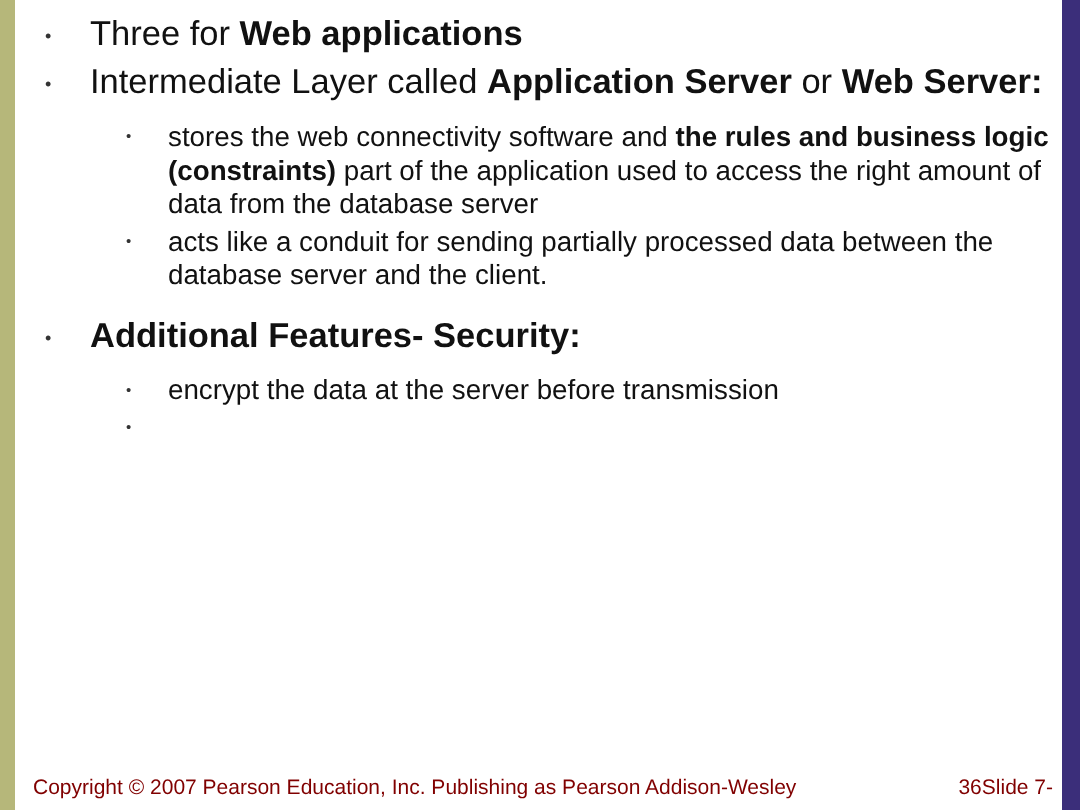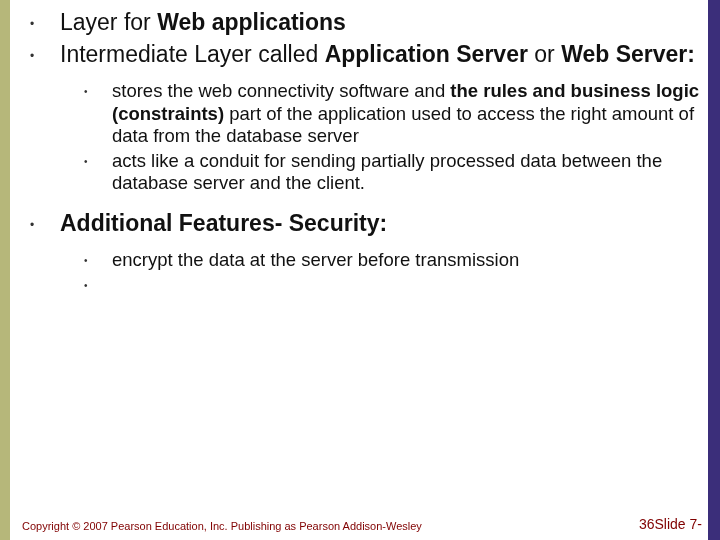--- a/index.html
+++ b/index.html
@@ -77,21 +77,21 @@
   .sub-list > li > .text {
     font-size: 18.5px;
     line-height: 1.22;
     color: #111;
   }
   .text b { font-weight: bold; }
   .footer {
     position: absolute;
     left: 22px;
     bottom: 8px;
-    font-size: 11px;
+    font-size: 14px;
     color: #800000;
   }
   .slide-num {
     position: absolute;
     right: 18px;
     bottom: 8px;
     font-size: 14px;
     color: #800000;
     font-weight: normal;
   }
@@ -102,21 +102,21 @@
 <div class="left-stripe"></div>
 <div class="right-stripe"></div>
 
 <div class="slide">
 
 
   <ul class="body-list">
     <li>
       <span class="bullet">•</span>
       <span class="text">
-        <span>Layer for </span><b>Web applications</b>
+        <span>Three for </span><b>Web applications</b>
       </span>
     </li>
     <li>
       <span class="bullet">•</span>
       <span class="text">
         <span>Intermediate Layer called </span><b>Application Server</b><span> or </span><b>Web Server:</b>
       </span>
     </li>
   </ul>
 

